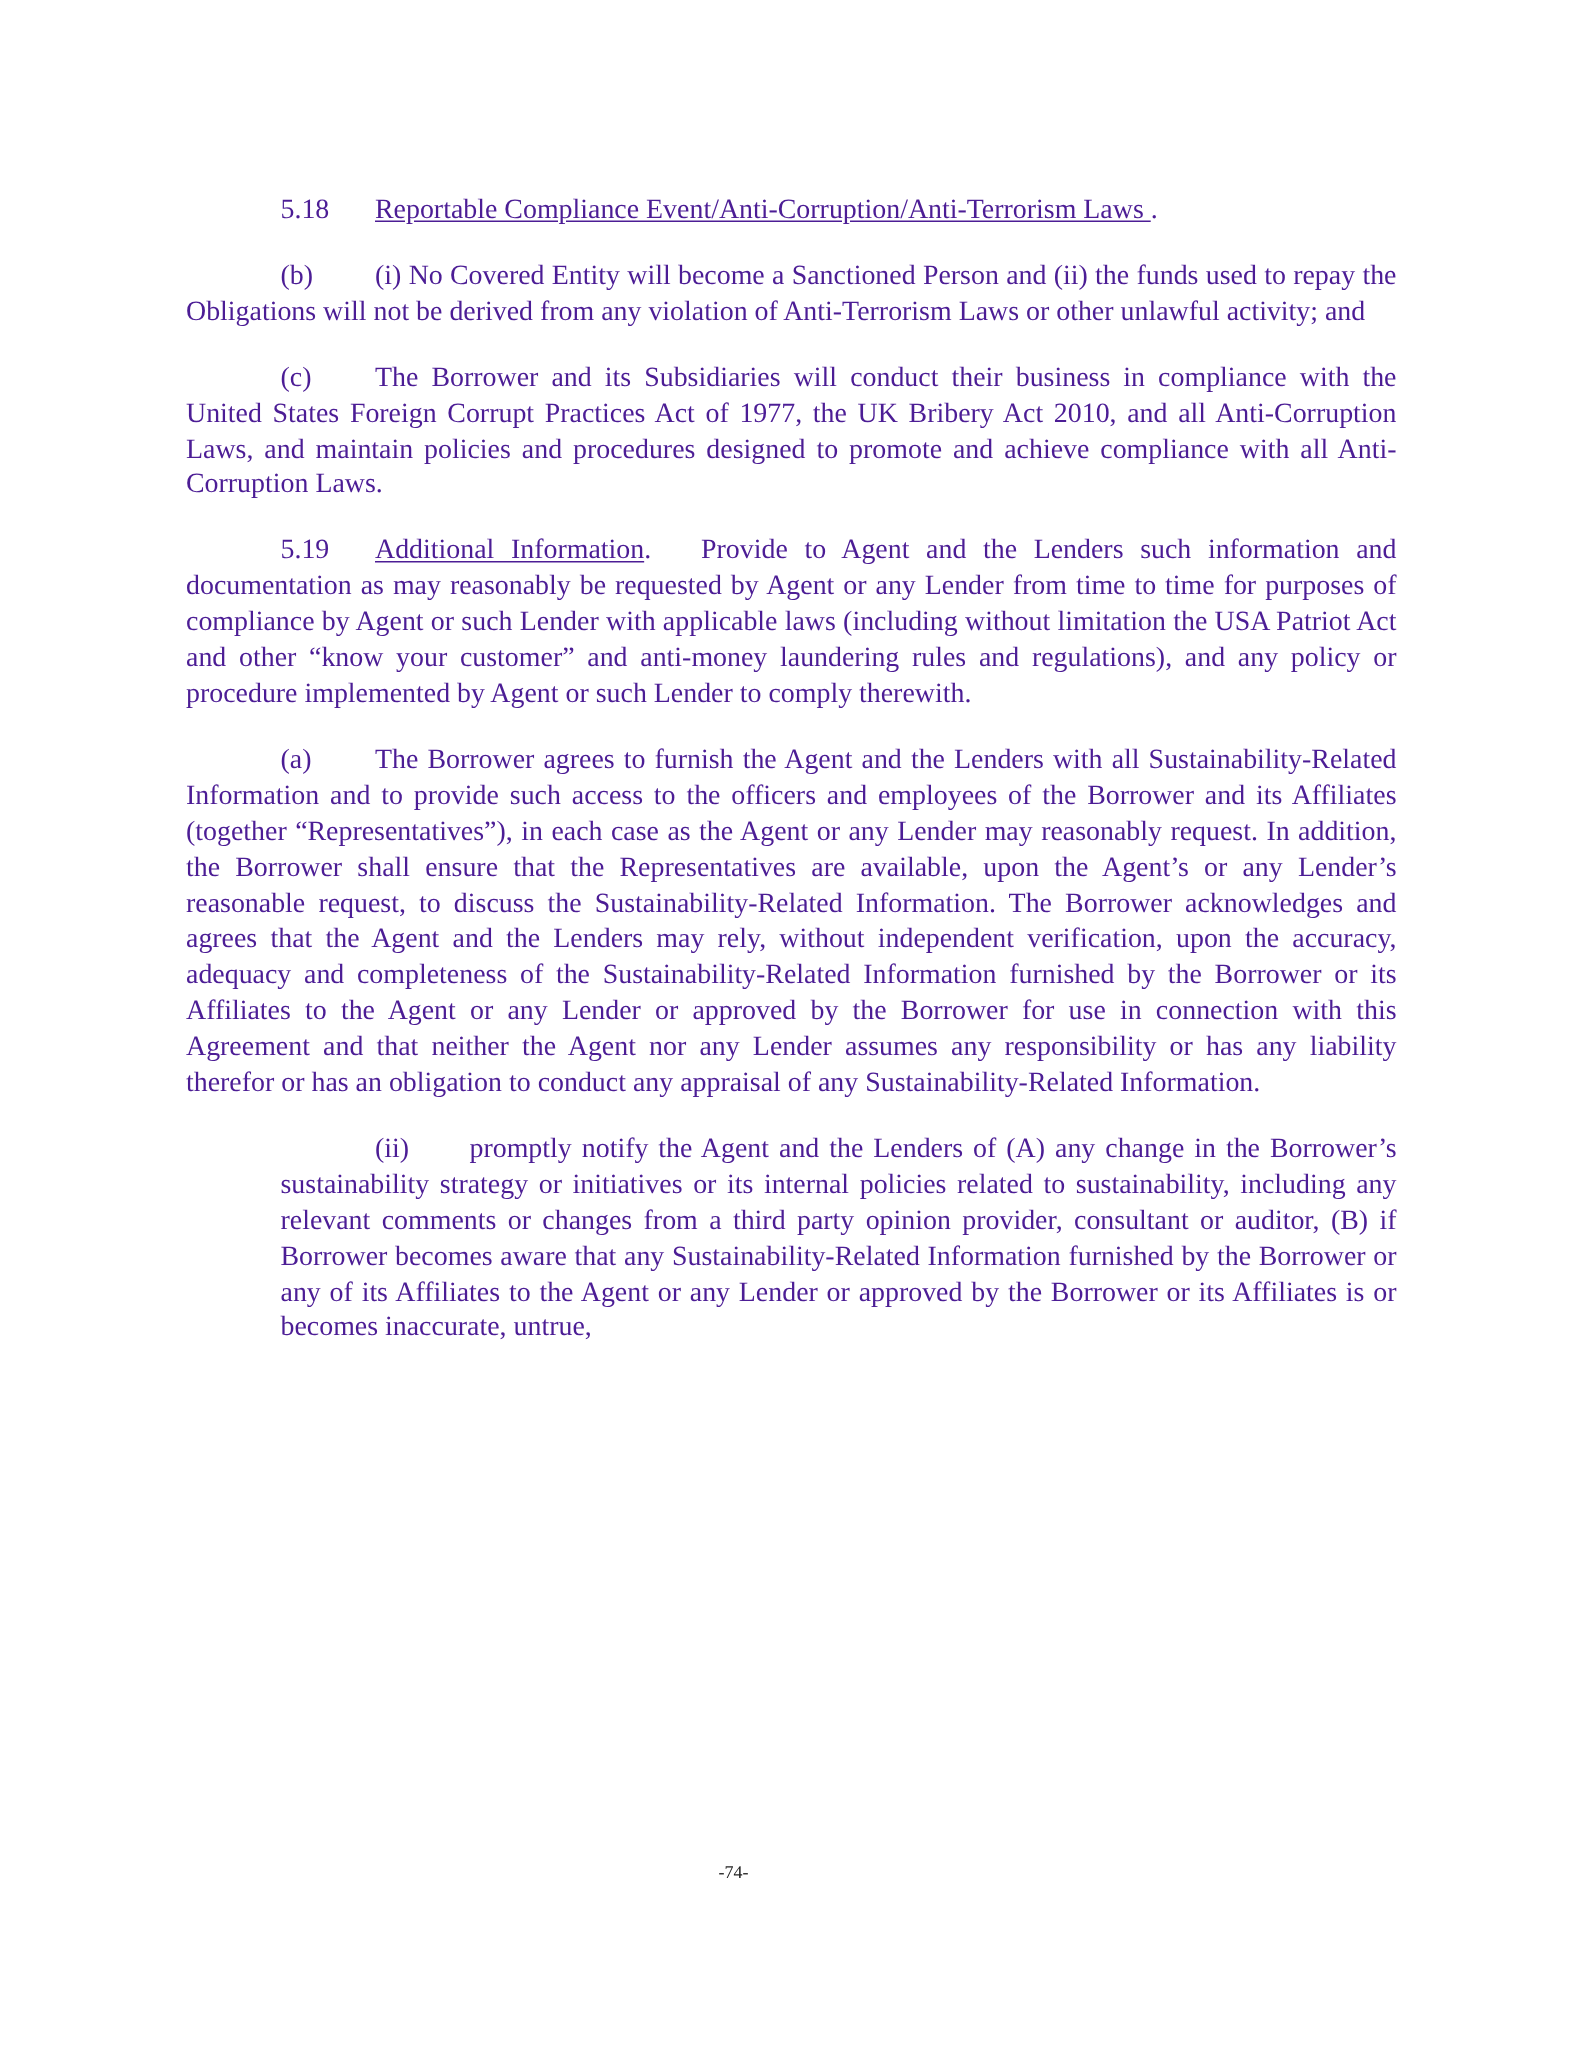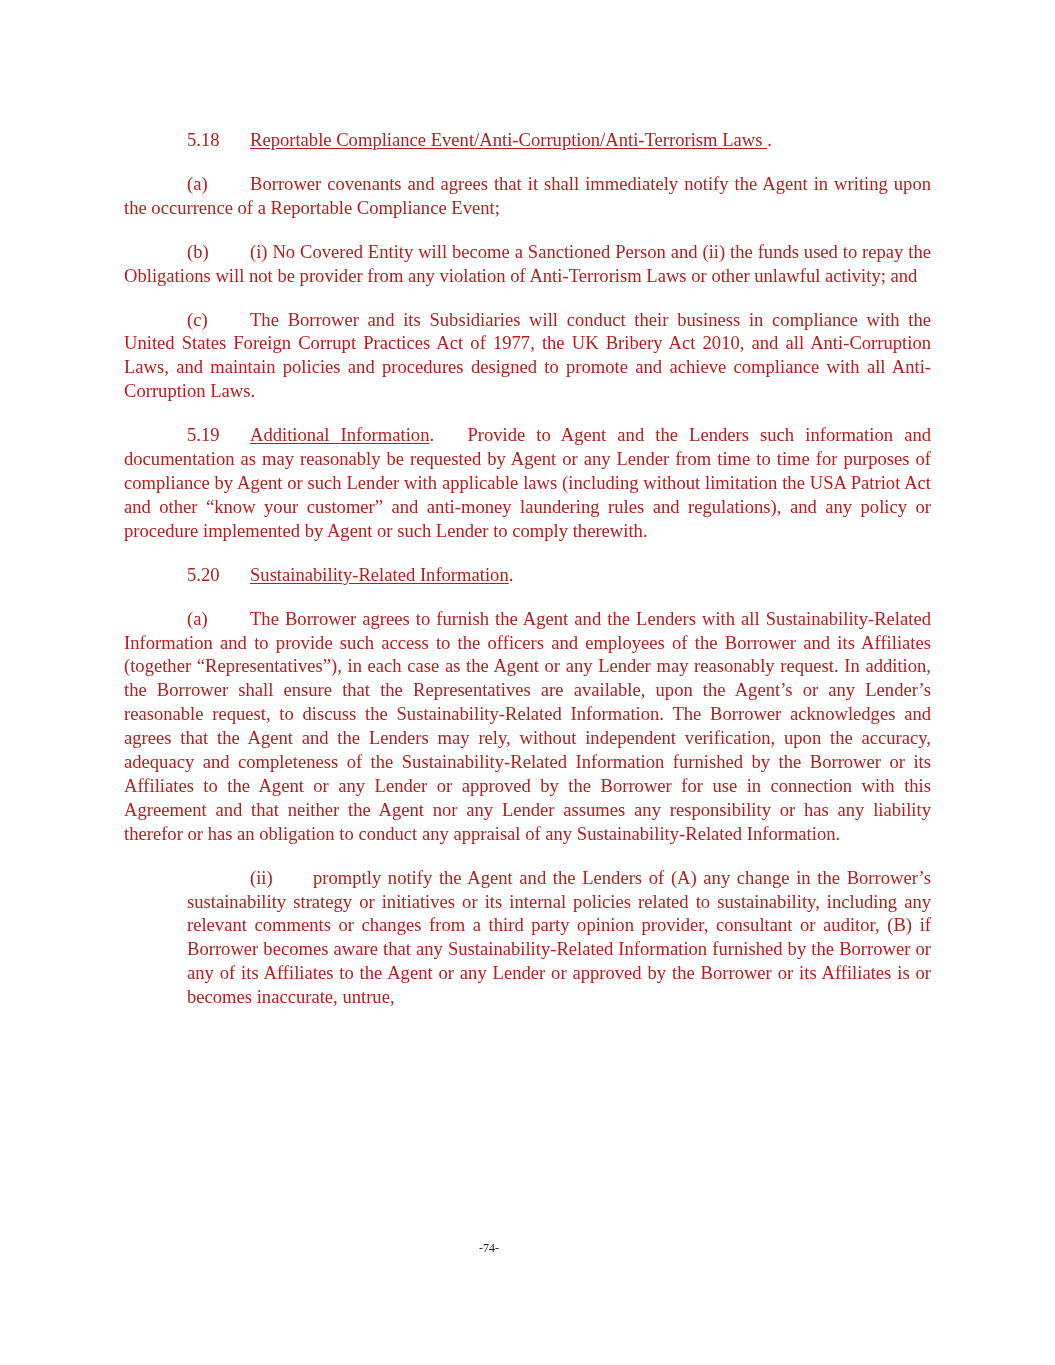--- a/index.html
+++ b/index.html
@@ -1,19 +1,19 @@
 <!DOCTYPE html>
 <html><head>
 <meta charset="utf-8">
 <style>
   html, body { margin: 0; padding: 0; background: #ffffff; }
   body { width: 1055px; height: 1365px; position: relative; overflow: hidden; }
   .page {
     position: absolute; left: 124px; top: 128px; width: 807px;
-    font-family: "Liberation Serif", serif; font-size: 18.6px; line-height: 23.9px; color: #b91c1c;
+    font-family: "Liberation Serif", serif; font-size: 18.6px; line-height: 23.9px; color: #4c1d95;
   }
   .p { margin: 0 0 20px 0; text-align: justify; text-indent: 63px; }
   .p.heading { text-align: left; }
   .p.nojust { text-align: left; }
   .num { display: inline-block; width: 63px; text-indent: 0; }
   .u { text-decoration: underline; text-underline-offset: 2px; }
   .sub { margin-left: 63px; text-indent: 63px; }
   .sub .num { width: 63px; }
   .footer {
     position: absolute; left: 0; width: 978px; top: 1241px; text-align: center;
@@ -22,39 +22,33 @@
 </style>
 </head>
 <body>
 
 <div class="page">
 
   <p class="p heading">
     <span class="num">5.18</span><span class="u">Reportable Compliance Event/Anti-Corruption/Anti-Terrorism Laws </span><span>.</span>
   </p>
 
-  <p class="p">
-    <span class="num">(a)</span><span>Borrower covenants and agrees that it shall immediately notify the Agent in writing upon the occurrence of a Reportable Compliance Event;</span>
-  </p>
 
   <p class="p">
-    <span class="num">(b)</span><span>(i) No Covered Entity will become a Sanctioned Person and (ii) the funds used to repay the Obligations will not be provider from any violation of Anti-Terrorism Laws or other unlawful activity; and</span>
+    <span class="num">(b)</span><span>(i) No Covered Entity will become a Sanctioned Person and (ii) the funds used to repay the Obligations will not be derived from any violation of Anti-Terrorism Laws or other unlawful activity; and</span>
   </p>
 
   <p class="p">
     <span class="num">(c)</span><span>The Borrower and its Subsidiaries will conduct their business in compliance with the United States Foreign Corrupt Practices Act of 1977, the UK Bribery Act 2010, and all Anti-Corruption Laws, and maintain policies and procedures designed to promote and achieve compliance with all Anti-Corruption Laws.</span>
   </p>
 
   <p class="p">
     <span class="num">5.19</span><span class="u">Additional Information</span><span>.</span>&nbsp;&nbsp; <span>Provide to Agent and the Lenders such information and documentation as may reasonably be requested by Agent or any Lender from time to time for purposes of compliance by Agent or such Lender with applicable laws (including without limitation the USA Patriot Act and other “know your customer” and anti-money laundering rules and regulations), and any policy or procedure implemented by Agent or such Lender to comply therewith.</span>
   </p>
 
-  <p class="p heading">
-    <span class="num">5.20</span><span class="u">Sustainability-Related Information</span><span>.</span>
-  </p>
 
   <p class="p">
     <span class="num">(a)</span><span>The Borrower agrees to furnish the Agent and the Lenders with all Sustainability-Related Information and to provide such access to the officers and employees of the Borrower and its Affiliates (together “Representatives”), in each case as the Agent or any Lender may reasonably request. In addition, the Borrower shall ensure that the Representatives are available, upon the Agent’s or any Lender’s reasonable request, to discuss the Sustainability-Related Information. The Borrower acknowledges and agrees that the Agent and the Lenders may rely, without independent verification, upon the accuracy, adequacy and completeness of the Sustainability-Related Information furnished by the Borrower or its Affiliates to the Agent or any Lender or approved by the Borrower for use in connection with this Agreement and that neither the Agent nor any Lender assumes any responsibility or has any liability therefor or has an obligation to conduct any appraisal of any Sustainability-Related Information.</span>
   </p>
 
 
 
   <p class="p sub">
     <span class="num">(ii)</span><span>promptly notify the Agent and the Lenders of (A) any change in the Borrower’s sustainability strategy or initiatives or its internal policies related to sustainability, including any relevant comments or changes from a third party opinion provider, consultant or auditor, (B) if Borrower becomes aware that any Sustainability-Related Information furnished by the Borrower or any of its Affiliates to the Agent or any Lender or approved by the Borrower or its Affiliates is or becomes inaccurate, untrue,</span>
   </p>

